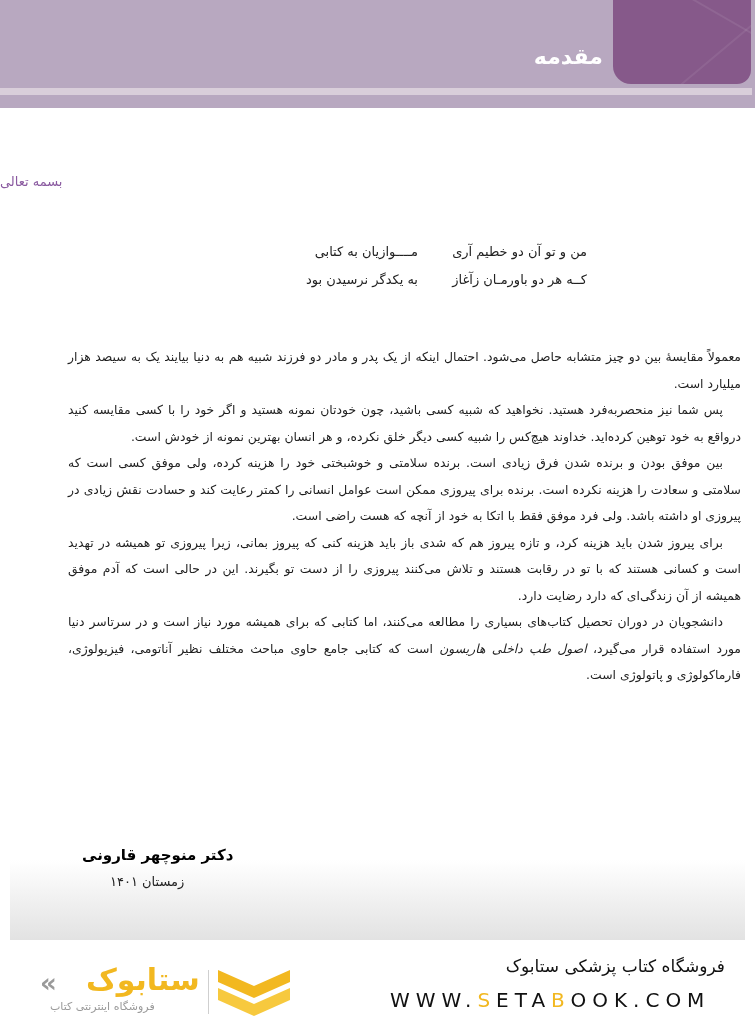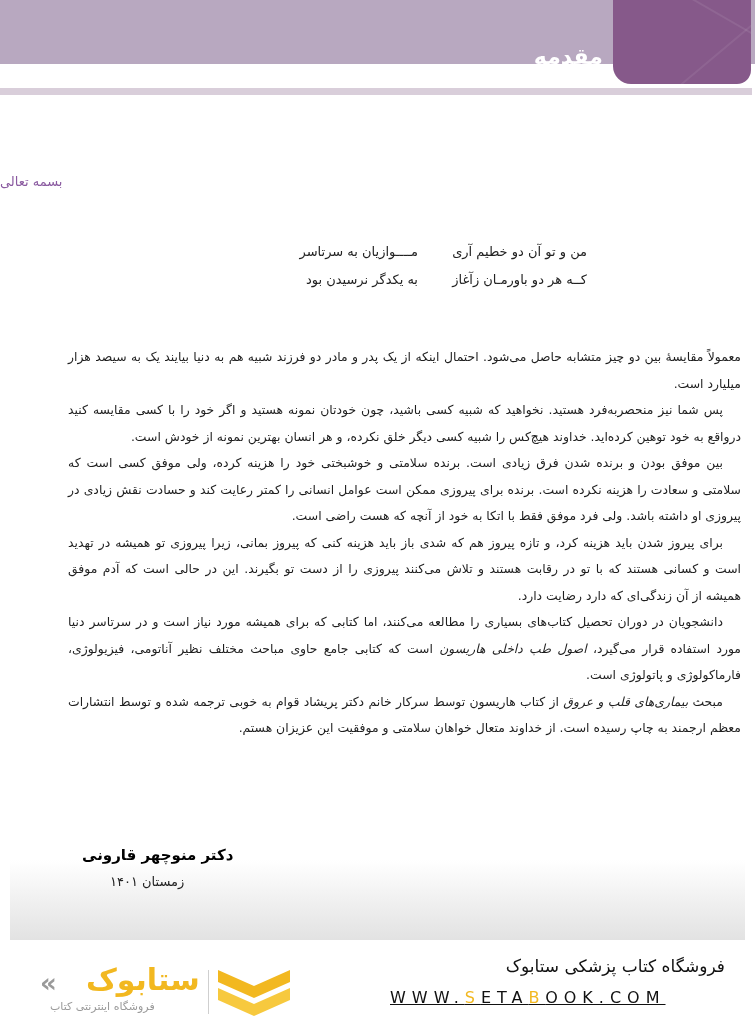--- a/index.html
+++ b/index.html
@@ -1,18 +1,18 @@
 <!DOCTYPE html>
 <html><head>
 <meta charset="utf-8">
 <style>
   html, body { margin:0; padding:0; }
   body { width:755px; height:1023px; background:#ffffff; position:relative; overflow:hidden;
          font-family:"DejaVu Sans", sans-serif; color:#222; }
-  .header { position:absolute; left:0; top:0; width:755px; height:64px; background:#b8a8c0; }
+  .header { position:absolute; left:0; top:0; width:755px; height:108px; background:#b8a8c0; }
   .header-box { position:absolute; right:4px; top:0; width:138px; height:84px; background:#86598a;
                 border-radius:0 0 14px 18px; overflow:hidden; }
   .header-box::before { content:""; position:absolute; left:10px; top:10px; width:180px; height:2px;
                 background:rgba(255,255,255,0.08); transform:rotate(30deg); }
   .header-box::after { content:""; position:absolute; left:40px; top:40px; width:160px; height:2px;
                 background:rgba(255,255,255,0.07); transform:rotate(-40deg); }
   .header-title { position:absolute; right:152px; top:44px; color:#fff; font-weight:bold; font-size:22px;
                   direction:rtl; }
   .header-stripe { position:absolute; left:0; top:88px; width:752px; height:7px; background:#d9ceda; }
   .basmala { position:absolute; left:0; width:755px; top:174px; text-align:left; color:#8a5aa0;
@@ -23,22 +23,22 @@
   .body-text { position:absolute; left:68px; right:14px; top:344px; direction:rtl; text-align:justify;
                font-size:12.4px; line-height:26.5px; color:#1e1e1e; }
   .body-text p { margin:0; text-indent:18px; }
   .body-text p.first { text-indent:0; }
   .body-text em { }
   .sig-fade { position:absolute; left:10px; top:860px; width:735px; height:80px;
               background:linear-gradient(#ffffff, #e2e2e2); }
   .sig-name { position:absolute; left:82px; top:846px; color:#000000; font-weight:bold; font-size:15px; direction:rtl; }
   .sig-date { position:absolute; left:110px; top:874px; font-size:13px; direction:rtl; color:#222; }
   .footer-store { position:absolute; right:30px; top:956px; font-size:17px; direction:rtl; color:#111; }
-  .footer-url { position:absolute; left:390px; top:988px; font-size:16px; letter-spacing:6px; color:#111;
-                font-family:"DejaVu Sans", sans-serif;text-decoration:underline; }
+  .footer-url { position:absolute; left:390px; top:988px; font-size:20px; letter-spacing:6px; color:#111;
+                font-family:"DejaVu Sans", sans-serif; }
   .footer-url .hl { color:#f2b820; }
   .logo { position:absolute; left:40px; top:962px; width:250px; height:58px; }
   .logo-word { position:absolute; left:12px; top:0; font-size:30px; font-weight:bold; color:#f2b820; letter-spacing:-1px; }
   .logo-chev { position:absolute; left:0; top:6px; font-size:26px; color:#9a9a9a; font-weight:bold; }
   .logo-sub { position:absolute; left:10px; top:38px; font-size:11px; color:#9a9a9a; direction:rtl;text-align:center; }
   .logo-sep { position:absolute; left:168px; top:8px; width:1px; height:44px; background:#cfcfcf; }
   .logo-mark { position:absolute; left:178px; top:2px; }
 </style>
 </head>
 <body>
@@ -49,31 +49,30 @@
 </div>
 <div class="header-stripe"></div>
 
 <div class="basmala">بسمه تعالی</div>
 
 <div class="poem right">
   <div>من و تو آن دو خطیم آری</div>
   <div>کــه هر دو باورمـان زآغاز</div>
 </div>
 <div class="poem left">
-  <div>مــــوازیان به سرتاسر</div>
+  <div>مــــوازیان به کتابی</div>
   <div>به یکدگر نرسیدن بود</div>
 </div>
 
 <div class="body-text">
   <p class="first">معمولاً مقایسهٔ بین دو چیز متشابه حاصل می‌شود. احتمال اینکه از یک پدر و مادر دو فرزند شبیه هم به دنیا بیایند یک به سیصد هزار میلیارد است.</p>
   <p>پس شما نیز منحصربه‌فرد هستید. نخواهید که شبیه کسی باشید، چون خودتان نمونه هستید و اگر خود را با کسی مقایسه کنید درواقع به خود توهین کرده‌اید. خداوند هیچ‌کس را شبیه کسی دیگر خلق نکرده، و هر انسان بهترین نمونه از خودش است.</p>
   <p>بین موفق بودن و برنده شدن فرق زیادی است. برنده سلامتی و خوشبختی خود را هزینه کرده، ولی موفق کسی است که سلامتی و سعادت را هزینه نکرده است. برنده برای پیروزی ممکن است عوامل انسانی را کمتر رعایت کند و حسادت نقش زیادی در پیروزی او داشته باشد. ولی فرد موفق فقط با اتکا به خود از آنچه که هست راضی است.</p>
   <p>برای پیروز شدن باید هزینه کرد، و تازه پیروز هم که شدی باز باید هزینه کنی که پیروز بمانی، زیرا پیروزی تو همیشه در تهدید است و کسانی هستند که با تو در رقابت هستند و تلاش می‌کنند پیروزی را از دست تو بگیرند. این در حالی است که آدم موفق همیشه از آن زندگی‌ای که دارد رضایت دارد.</p>
   <p><span>دانشجویان در دوران تحصیل کتاب‌های بسیاری را مطالعه می‌کنند، اما کتابی که برای همیشه مورد نیاز است و در سرتاسر دنیا مورد استفاده قرار می‌گیرد، </span><em>اصول طب داخلی هاریسون</em><span> است که کتابی جامع حاوی مباحث مختلف نظیر آناتومی، فیزیولوژی، فارماکولوژی و پاتولوژی است.</span></p>
-  <p><span>مبحث </span><em>بیماری‌های قلب و عروق</em><span> از کتاب هاریسون توسط سرکار خانم دکتر پریشاد قوام به خوبی ترجمه شده و توسط انتشارات معظم ارجمند به چاپ رسیده است. از خداوند متعال خواهان سلامتی و موفقیت این عزیزان هستم.</span></p>
 </div>
 
 <div class="sig-fade"></div>
 <div class="sig-name">دکتر منوچهر قارونی</div>
 <div class="sig-date">زمستان ۱۴۰۱</div>
 
 <div class="logo">
   <span class="logo-chev">«</span>
   <span class="logo-word" style="left:46px;">ستابوک</span>
   <span class="logo-sub">فروشگاه اینترنتی کتاب</span>

